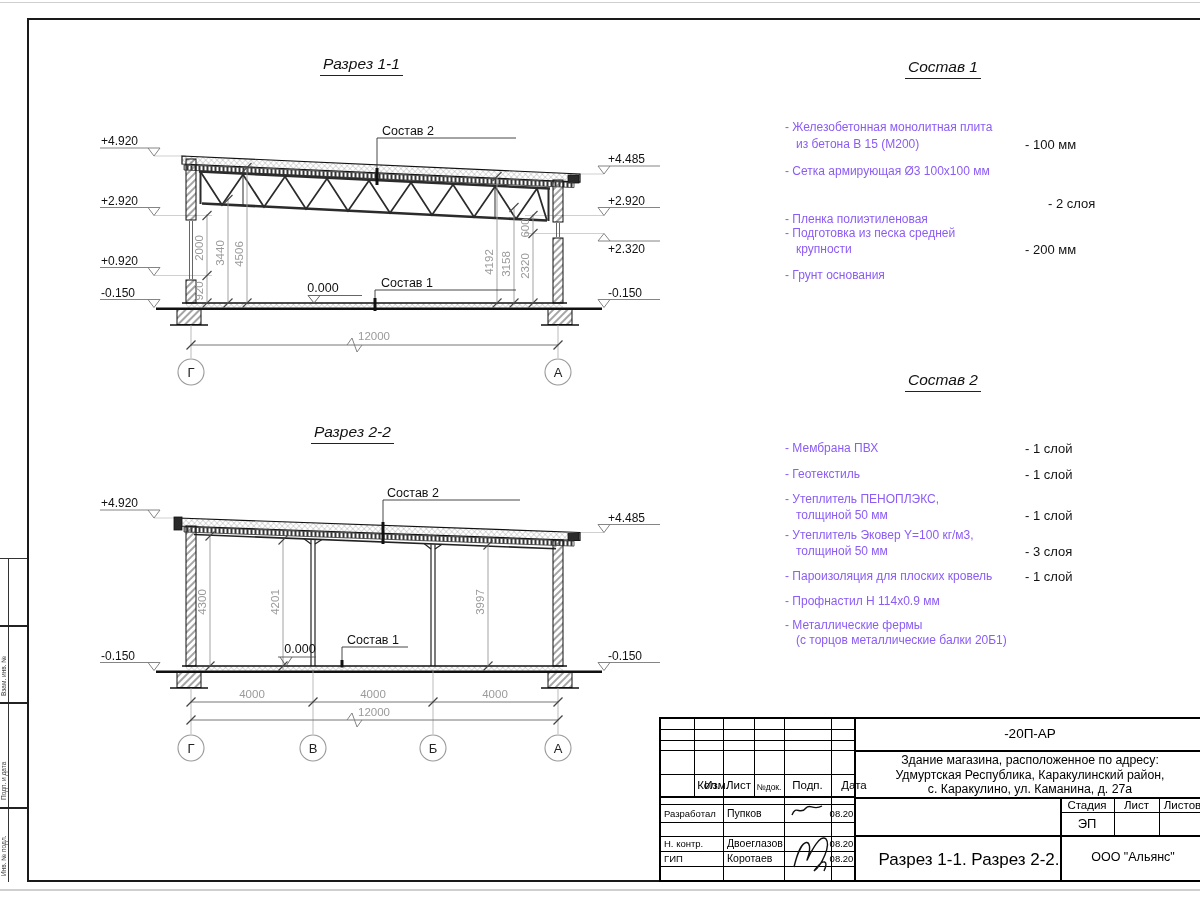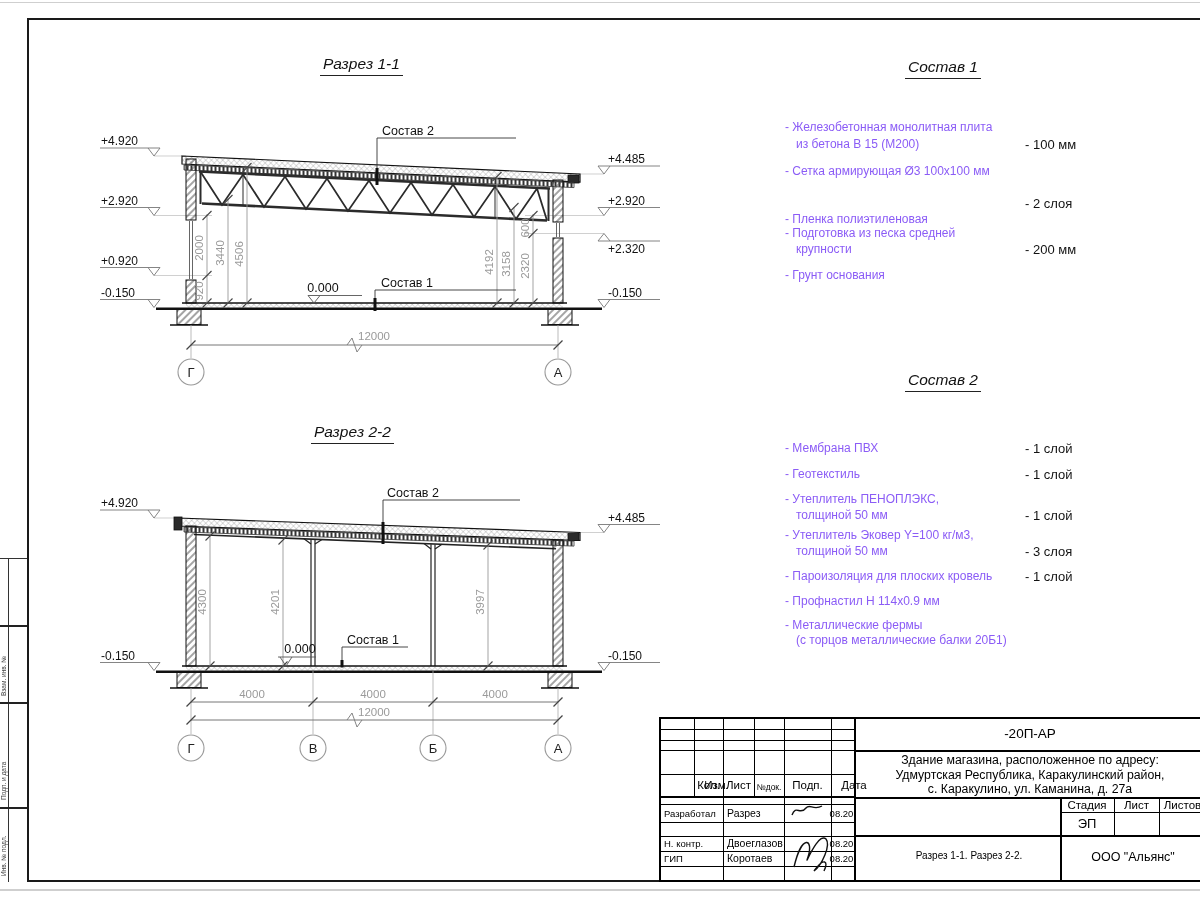--- a/index.html
+++ b/index.html
@@ -372,21 +372,21 @@
       <text class="axtxt" x="488" y="337.5" text-anchor="middle">А</text>
     </g>
   </svg>
 
   <div class="abs" style="left:785px;top:120px;width:340px;height:175px;">
     <div class="mat-item" style="top:0;">- Железобетонная  монолитная плита</div>
     <div class="mat-item mat-l2" style="top:17px;">из бетона В 15 (М200)</div>
     <div class="mat-val" style="top:17px;">- 100 мм</div>
     <div class="mat-item" style="top:44px;">- Сетка армирующая Ø3 100х100 мм</div>
     <div class="mat-item" style="top:92px;text-align:right;">- Пленка полиэтиленовая</div>
-    <div class="mat-val" style="top:76px;">-  2 слоя</div>
+    <div class="mat-val" style="top:76px;margin-left:23px;">-  2 слоя</div>
     <div class="mat-item" style="top:106px;">- Подготовка из песка средней</div>
     <div class="mat-item mat-l2" style="top:122px;">крупности</div>
     <div class="mat-val" style="top:122px;text-align:right;">- 200 мм</div>
     <div class="mat-item" style="top:148px;">- Грунт основания</div>
   </div>
 
   <div class="abs" style="left:785px;top:441px;width:340px;height:210px;">
     <div class="mat-item" style="top:0;">- Мембрана ПВХ</div>
     <div class="mat-val" style="top:0;">- 1 слой</div>
     <div class="mat-item" style="top:26px;">- Геотекстиль</div>
@@ -433,21 +433,21 @@
     <div class="tb-ht" style="left:193px;top:116px;width:352px;"></div>
 
     <div class="tb-txt ctr" style="left:0;top:60px;width:33px;font-size:11.5px;padding-left:39px;">Изм.</div>
     <div class="tb-txt ctr" style="left:33px;top:60px;width:29px;font-size:11.5px;">Кол.</div>
     <div class="tb-txt ctr" style="left:62px;top:60px;width:31px;font-size:11.5px;">Лист</div>
     <div class="tb-txt ctr" style="left:93px;top:63px;width:30px;font-size:8.5px;">№док.</div>
     <div class="tb-txt ctr" style="left:123px;top:60px;width:47px;font-size:11.5px;">Подп.</div>
     <div class="tb-txt ctr" style="left:170px;top:60px;width:46px;font-size:11.5px;">Дата</div>
 
     <div class="tb-txt" style="left:3px;top:89px;font-size:9.5px;">Разработал</div>
-    <div class="tb-txt" style="left:66px;top:88px;font-size:10.5px;">Разрез</div>
+    <div class="tb-txt" style="left:66px;top:88px;font-size:10.5px;">Пупков</div>
     <div class="tb-txt ctr" style="left:168px;top:89px;width:25px;font-size:9.5px;">08.20</div>
     <div class="tb-txt" style="left:3px;top:119px;font-size:9.5px;">Н. контр.</div>
     <div class="tb-txt" style="left:66px;top:118px;font-size:10.5px;">Двоеглазов</div>
     <div class="tb-txt ctr" style="left:168px;top:119px;width:25px;font-size:9.5px;">08.20</div>
     <div class="tb-txt" style="left:3px;top:134px;font-size:9.5px;">ГИП</div>
     <div class="tb-txt" style="left:66px;top:133px;font-size:10.5px;">Коротаев</div>
     <div class="tb-txt ctr" style="left:168px;top:134px;width:25px;font-size:9.5px;">08.20</div>
 
     <svg class="abs" style="left:123px;top:80px;" width="47" height="81" viewBox="0 0 47 81">
       <path d="M8,16 C12,5 16,17 22,9 C26,4 29,12 38,7" stroke="#111" stroke-width="1.4" fill="none"></path>
@@ -455,17 +455,17 @@
     </svg>
 
     <div class="tb-txt ctr" style="left:193px;top:7px;width:352px;font-size:13.5px;">-20П-АР</div>
     <div class="tb-txt ctr" style="left:193px;top:34px;width:352px;font-size:12.3px;">Здание магазина, расположенное по адресу:</div>
     <div class="tb-txt ctr" style="left:193px;top:49px;width:352px;font-size:12.3px;">Удмуртская Республика, Каракулинский район,</div>
     <div class="tb-txt ctr" style="left:193px;top:63px;width:352px;font-size:12.3px;">с. Каракулино, ул. Каманина, д. 27а</div>
     <div class="tb-txt ctr" style="left:399px;top:80px;width:54px;font-size:11.5px;">Стадия</div>
     <div class="tb-txt ctr" style="left:453px;top:80px;width:45px;font-size:11.5px;">Лист</div>
     <div class="tb-txt ctr" style="left:498px;top:80px;width:47px;font-size:11.5px;">Листов</div>
     <div class="tb-txt ctr" style="left:399px;top:97px;width:54px;font-size:13px;">ЭП</div>
-    <div class="tb-txt ctr" style="left:193px;top:131px;width:230px;font-size:10px;">Разрез 1-1. Разрез 2-2.</div>
+    <div class="tb-txt ctr" style="left:193px;top:131px;width:230px;font-size:17px;">Разрез 1-1. Разрез 2-2.</div>
     <div class="tb-txt ctr" style="left:399px;top:131px;width:146px;font-size:12.5px;">ООО "Альянс"</div>
   </div>
 
 </div>
 
 </body></html>

